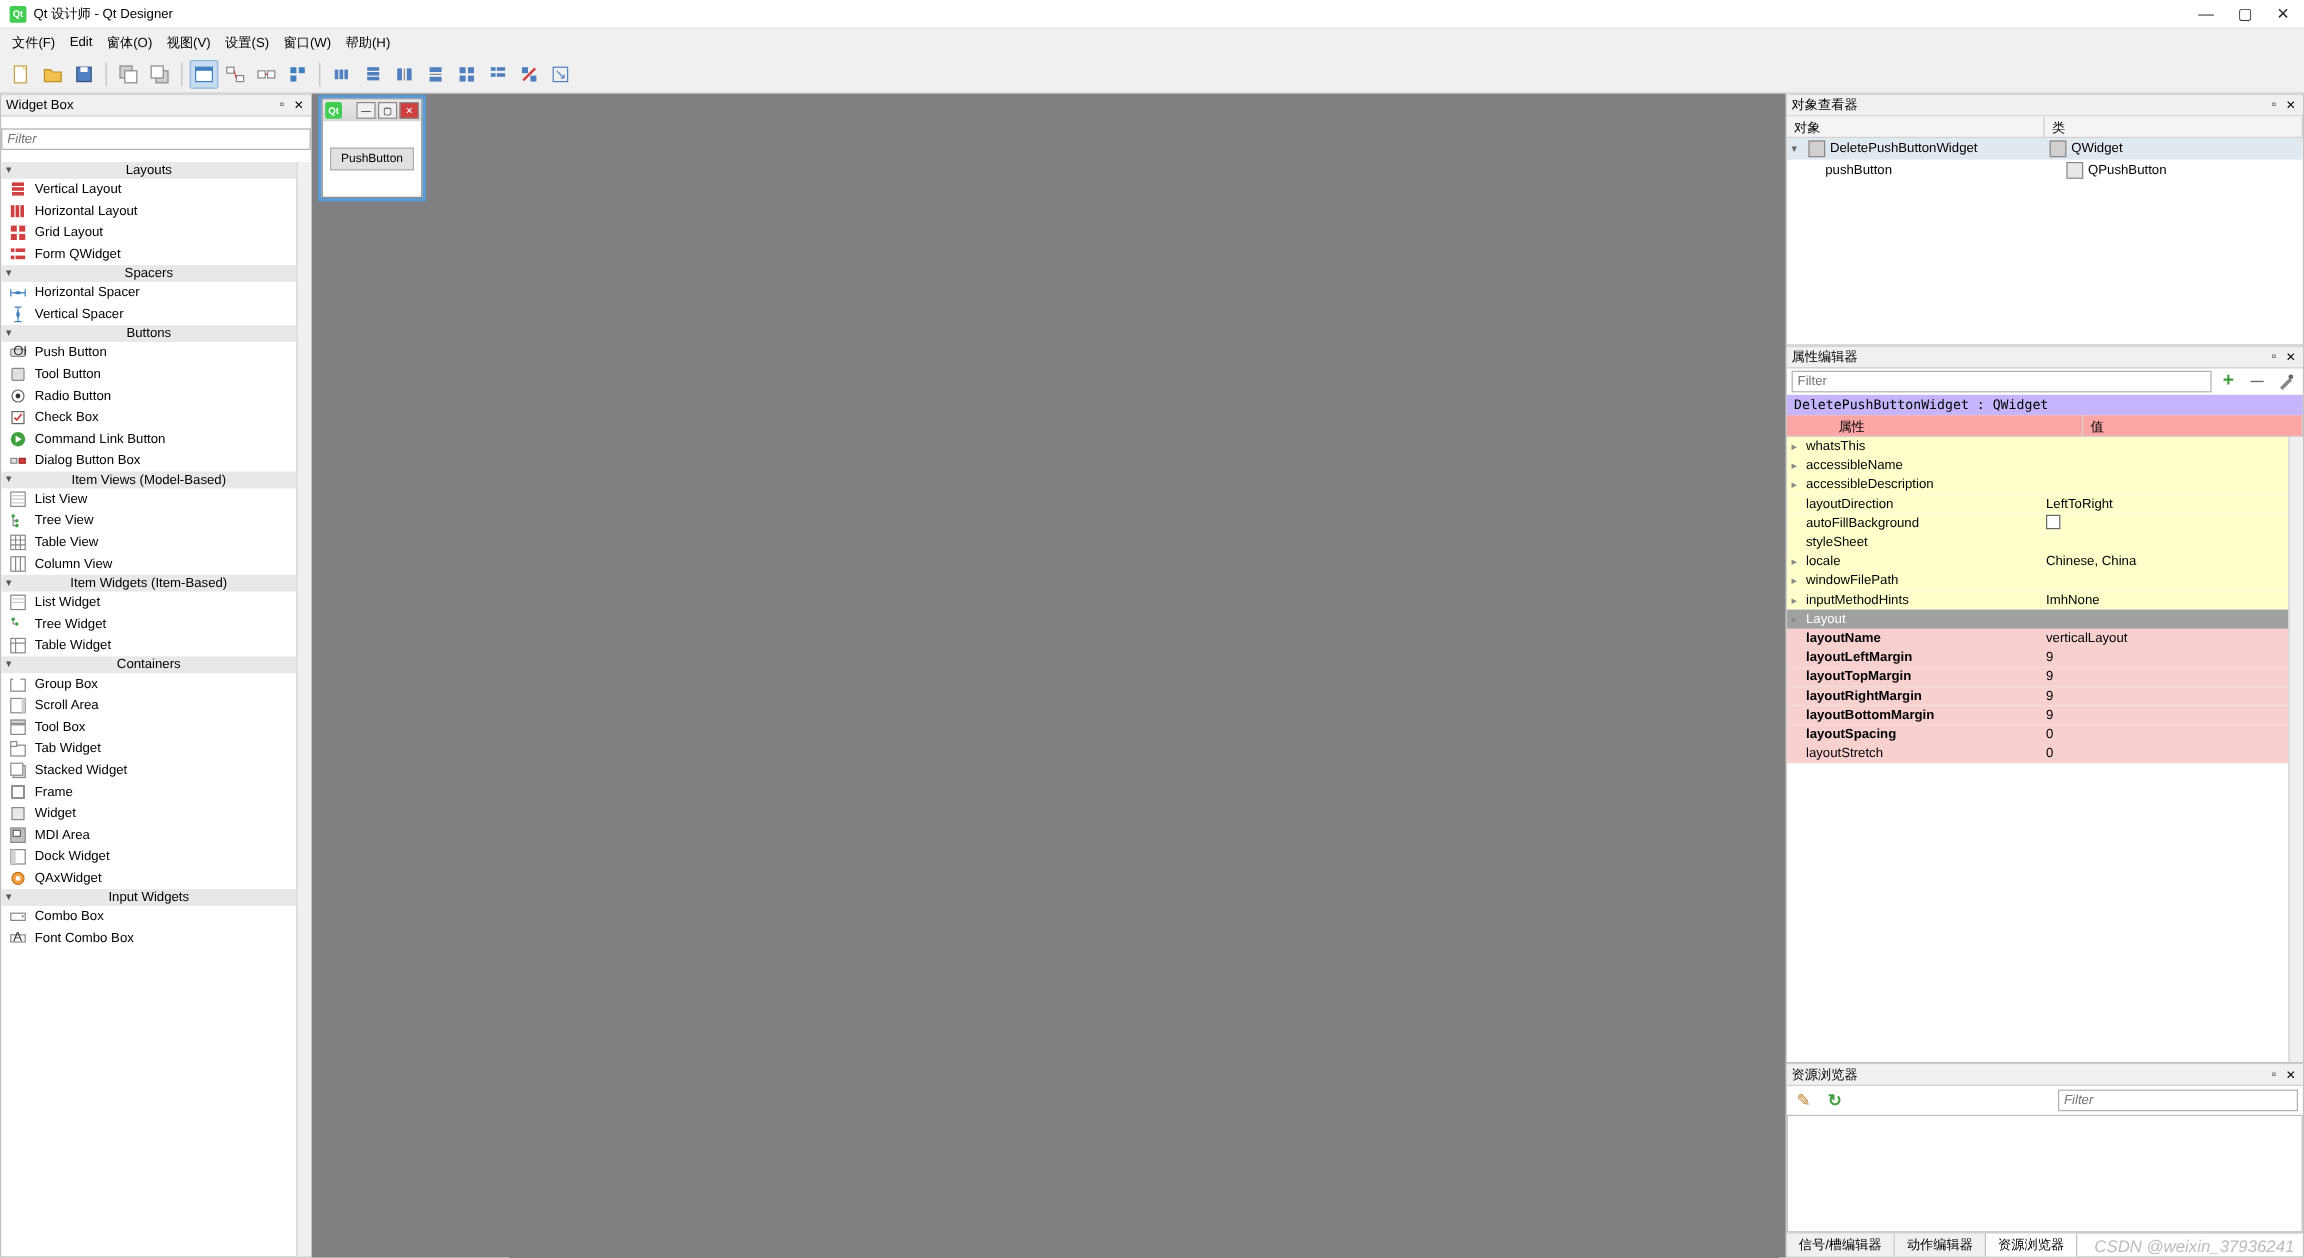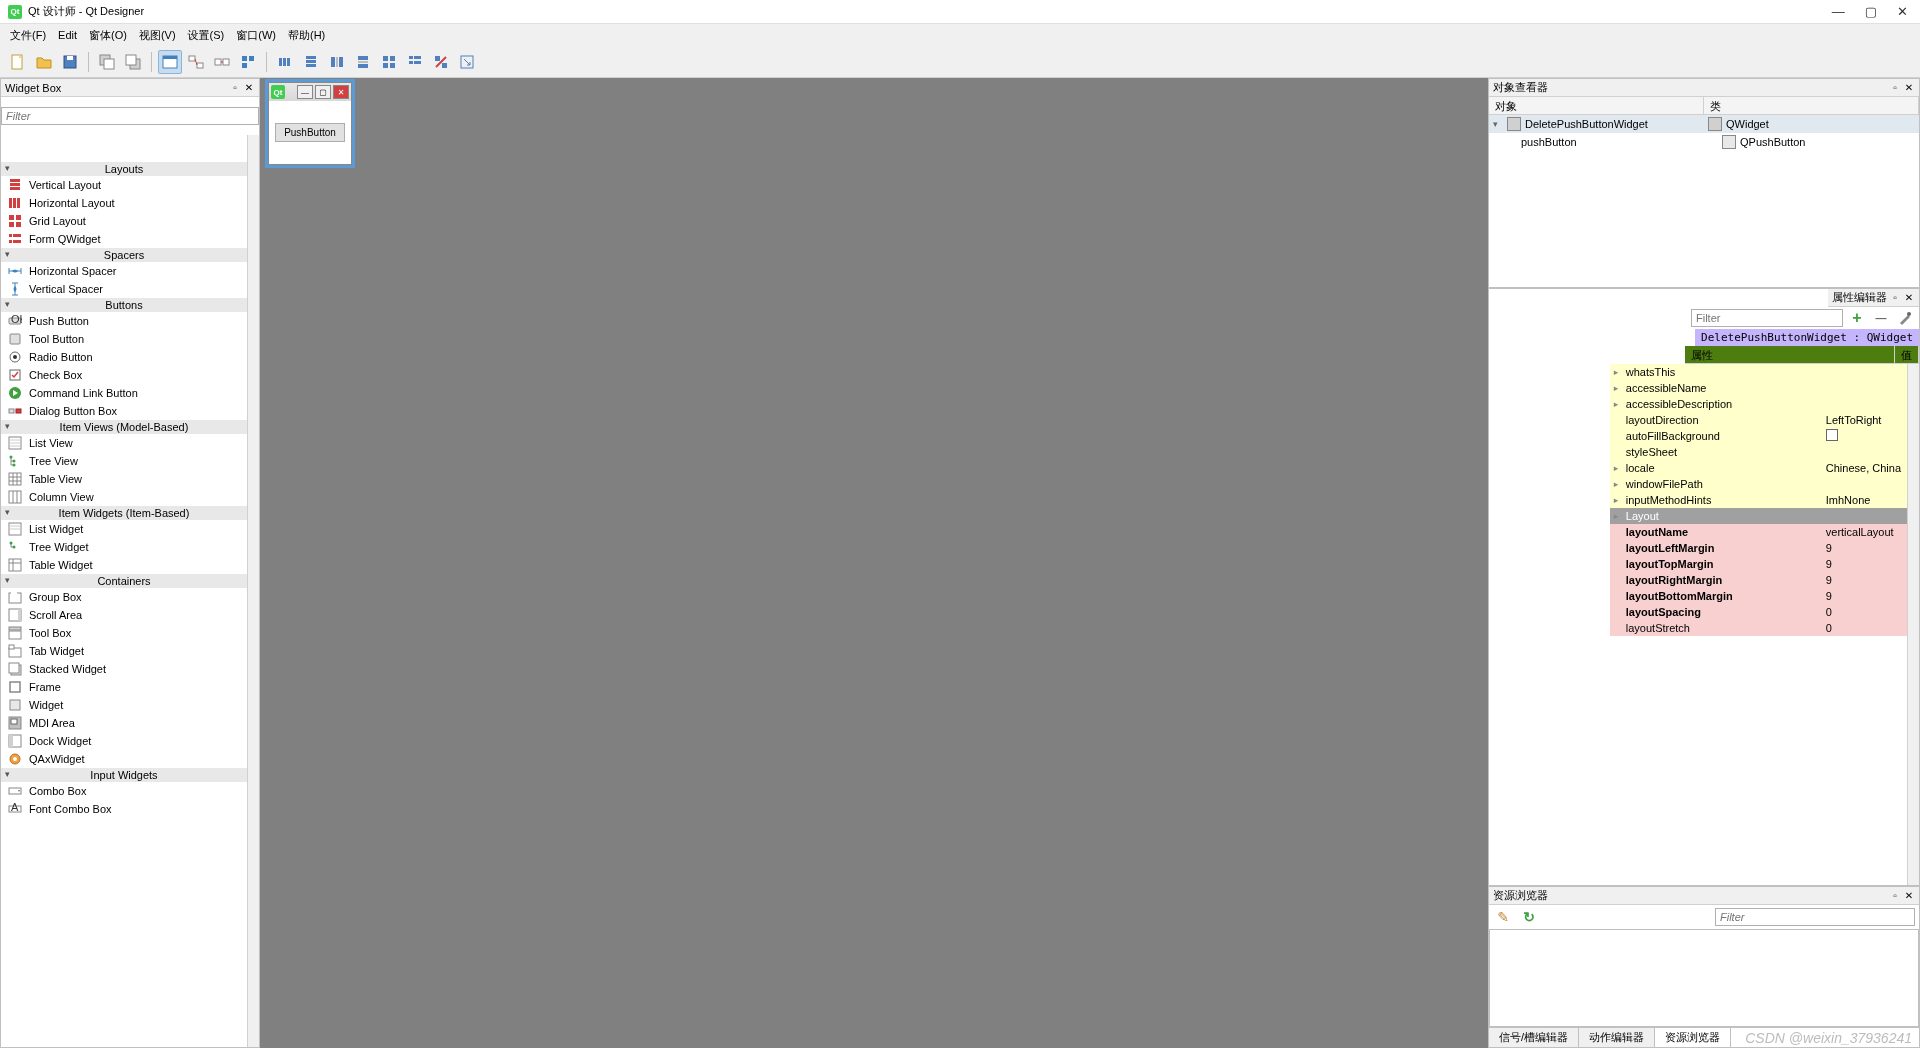--- a/index.html
+++ b/index.html
@@ -40,26 +40,26 @@
 .obj-header-row { display: flex; height: 18px; background: #f4f4f4; border-bottom: 1px solid #d0d0d0; }
 .obj-header-row .oh { flex: 1; padding: 2px 6px; border-right: 1px solid #d0d0d0; }
 .obj-tree { flex: 1; overflow: auto; }
 .obj-row { display: flex; height: 18px; align-items: center; }
 .obj-row.sel { background: #e0e8f0; }
 .obj-row .oc { flex: 1; padding: 0 4px; display: flex; align-items: center; gap: 4px; }
 .obj-row .exp { font-size: 9px; color: #666; cursor: pointer; width: 10px; }
 .obj-row .obj-icon { width: 14px; height: 14px; border: 1px solid #888; display: inline-block; }
 .obj-row .obj-icon.widget { background: #d0d0d0; }
 .obj-row .obj-icon.button { background: #e8e8e8; }
-.prop-editor { flex: 1; min-height: 0; align-items: flex-end; }
+.prop-editor { flex: 1; min-height: 0; }
 .prop-toolbar { height: 22px; display: flex; align-items: center; padding: 0 4px; gap: 4px; }
 .prop-toolbar input { flex: 1; height: 18px; border: 1px solid #b0b0b0; padding: 0 4px; }
 .prop-toolbar .pbtn2 { width: 20px; height: 20px; cursor: pointer; display: flex; align-items: center; justify-content: center; }
 .prop-context { padding: 2px 6px; background: #c4b5fd; font-family: monospace; font-size: 11px; }
-.prop-hdr { display: flex; height: 18px; background: #4d7c0f; border-bottom: 1px solid #d0d0d0; }
+.prop-hdr { display: flex; height: 18px; background: #fca5a5; border-bottom: 1px solid #d0d0d0; padding-left: 37px; }
 .prop-hdr .ph { padding: 2px 6px; border-right: 1px solid #d0d0d0; }
 .prop-hdr .ph:first-child { width: 210px; }
 .prop-hdr .ph:last-child { flex: 1; }
 .prop-body { flex: 1; overflow-y: auto; position: relative; }
 .prop-row { display: flex; height: 16px; align-items: center; }
 .prop-row.yellow { background: #ffffcc; }
 .prop-row.pink { background: #f8d0d0; }
 .prop-row.gray { background: #a0a0a0; color: #fff; }
 .prop-row .pn { width: 210px; padding: 0 4px 0 16px; display: flex; align-items: center; position: relative; }
 .prop-row .pn.bold { font-weight: bold; }
@@ -224,21 +224,21 @@
 <div class="main-area">
 
   <div class="panel widget-box">
     <div class="panel-header">
       <div class="ptitle">Widget Box</div>
       <div class="pbtn">▫</div>
       <div class="pbtn">✕</div>
     </div>
     <input class="filter-input" placeholder="Filter" style="">
     <div class="wb-body" style="display:flex;">
-      <div style="flex:1;margin-top:27px;">
+      <div style="flex:1;">
       <div class="wb-cat">Layouts</div>
       <div class="wb-item">
             <span class="wb-icon">
               <svg width="14" height="14">
                 <rect x="2" y="1" width="10" height="3" fill="#d04040"></rect>
                 <rect x="2" y="5" width="10" height="3" fill="#d04040"></rect>
                 <rect x="2" y="9" width="10" height="3" fill="#d04040"></rect>
               </svg>
             </span>
             <span>Vertical Layout</span>

